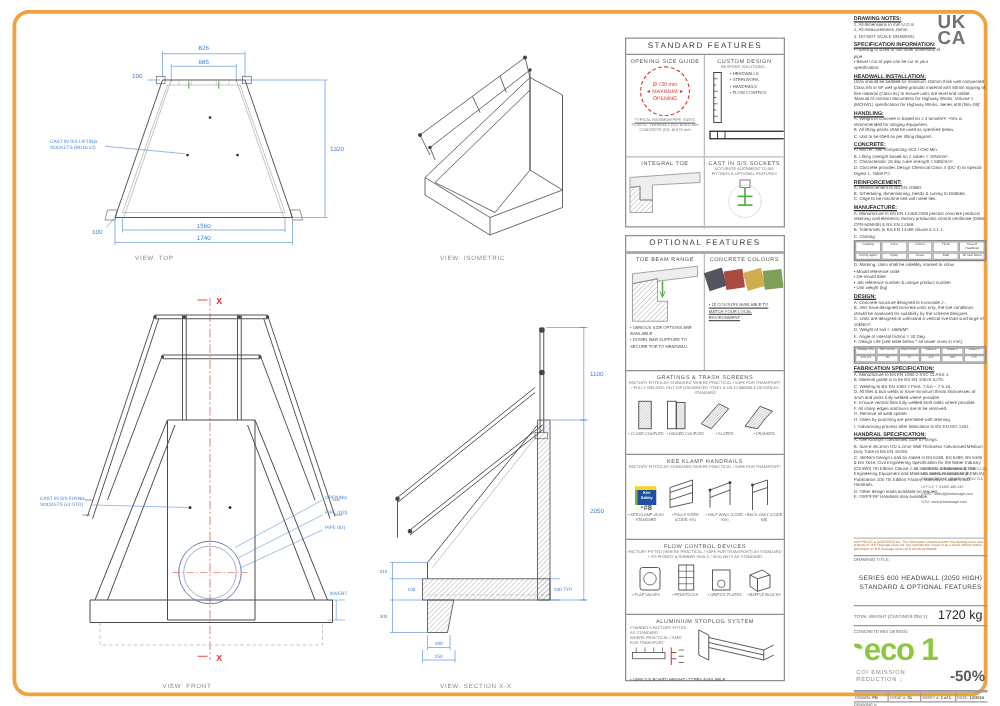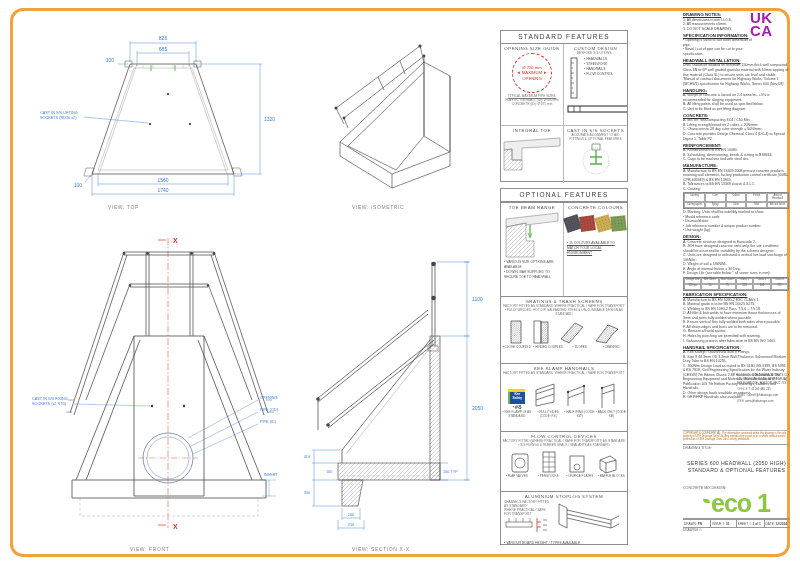--- a/index.html
+++ b/index.html
@@ -38,33 +38,33 @@
   .keelogo .body{height:12px;background:#1f4fa0;color:#fff;font-size:3.2px;font-weight:bold;line-height:1.4;text-align:center;border-left:2px solid #74b743;}
 
   
   .notes{position:absolute;left:683px;top:12px;width:106px;}
   .note-sec{margin-bottom:1.5px;}
   .note-sec.narrow{padding-right:32px;}
   .note-h{font-size:4.3px;font-weight:bold;text-decoration:underline;color:#2e2e2e;line-height:1.3;}
   .note-line{font-size:3.55px;color:#4a4a4a;line-height:1.28;}
   .mini-table{display:grid;border:.5px solid #888;margin:1px 0;}
   .mini-table div{border:.5px solid #aaa;font-size:2.6px;color:#555;padding:.5px;text-align:center;line-height:1.1;}
-  .ukca{position:absolute;left:750px;top:12px;font-weight:900;font-size:15px;line-height:.85;letter-spacing:.5px;color:#a21caf;font-family:"Liberation Sans",sans-serif;}
+  .ukca{position:absolute;left:750px;top:12px;font-weight:900;font-size:15px;line-height:.85;letter-spacing:.5px;color:#737373;font-family:"Liberation Sans",sans-serif;}
   .addr{position:absolute;left:737px;top:374px;width:54px;font-size:2.9px;color:#555;line-height:1.35;}
   .addr .k{color:#888;}
   .addr .row{margin-bottom:2px;}
   .disc{position:absolute;left:683px;top:430px;width:106px;font-size:2.6px;color:#b06a20;line-height:1.25;border-top:.5px solid #bbb;padding-top:1px;}
 
   .tblock{position:absolute;left:683px;top:444px;width:107px;border-top:1px solid #999;}
   .tb-lab{font-size:3.6px;color:#666;padding:1px 0;}
   .tb-title{text-align:center;font-size:5.2px;color:#444;letter-spacing:.3px;line-height:1.35;margin:9px 0 10px;}
   .tb-weight{display:flex;align-items:center;justify-content:space-between;border-top:1px solid #999;border-bottom:1px solid #999;padding:2px 0;}
   .tb-weight .v{font-size:10px;color:#222;font-weight:500;padding-right:4px;}
   .eco-wrap{padding:1px 0 2px;border-bottom:1px solid #999;}
-  .eco-brand{font-size:25px;font-weight:800;color:#8dc63f;letter-spacing:-1px;line-height:1;text-align:center;}
+  .eco-brand{font-size:25px;font-weight:800;color:#8dc63f;letter-spacing:-1px;line-height:1;text-align:left;}
   .eco-brand .leaf{display:inline-block;width:7px;height:4px;background:#8dc63f;border-radius:0 4px 0 4px;margin-right:1px;vertical-align:super;}
   .co2row{display:flex;align-items:center;justify-content:space-between;padding:1px 2px 2px;}
   .co2l{font-size:4.6px;color:#8a8a8a;letter-spacing:.6px;line-height:1.3;}
   .co2v{font-size:12px;font-weight:bold;color:#58595b;}
   .fields{display:grid;grid-template-columns:1.1fr 1fr 1.1fr 1fr;border-top:1px solid #999;border-bottom:1px solid #999;}
   .fields div{font-size:3.2px;color:#555;border-right:1px solid #999;padding:1.5px 1px;}
   .fields div:last-child{border-right:none;}
   .dwgno .k{font-size:3.2px;color:#666;}
 
   .jkh{position:absolute;left:686px;top:372px;}
@@ -544,23 +544,34 @@
   </div>
 
   <div class="disc">COPYRIGHT &amp; CONFIDENTIAL: The information contained within this drawing is the sole property of JKH Drainage Units Ltd. Any reproduction in part or as a whole without written permission of JKH Drainage Units Ltd is strictly prohibited.</div>
 
   <div class="tblock">
     <div class="tb-lab">DRAWING TITLE:</div>
     <div class="tb-title">
       <div>SERIES 600 HEADWALL (2050 HIGH)</div>
       <div>STANDARD &amp; OPTIONAL FEATURES</div>
     </div>
+    <div class="tb-weight">
+      <span class="tb-lab">TOTAL WEIGHT (CASTINGS ONLY):</span>
+      <span class="v">1720 kg</span>
+    </div>
     <div class="eco-wrap">
       <div class="tb-lab">CONCRETE MIX DESIGN:</div>
       <div class="eco-brand"><span class="leaf"></span><span>eco</span><span> 1</span></div>
+      <div class="co2row">
+        <div class="co2l">
+          <div>CO² EMISSION</div>
+          <div>REDUCTION ↓</div>
+        </div>
+        <div class="co2v">-50%</div>
+      </div>
     </div>
     <div class="fields">
       <div><span>DRAWN:</span> <b>PN</b></div>
       <div><span>ISSUE #:</span> <b>01</b></div>
       <div><span>SHEET #:</span> <b>1 of 1</b></div>
       <div><span>DATE:</span> <b>12/2024</b></div>
     </div>
     <div class="dwgno">
       <div class="k">DRAWING #:</div>
 

